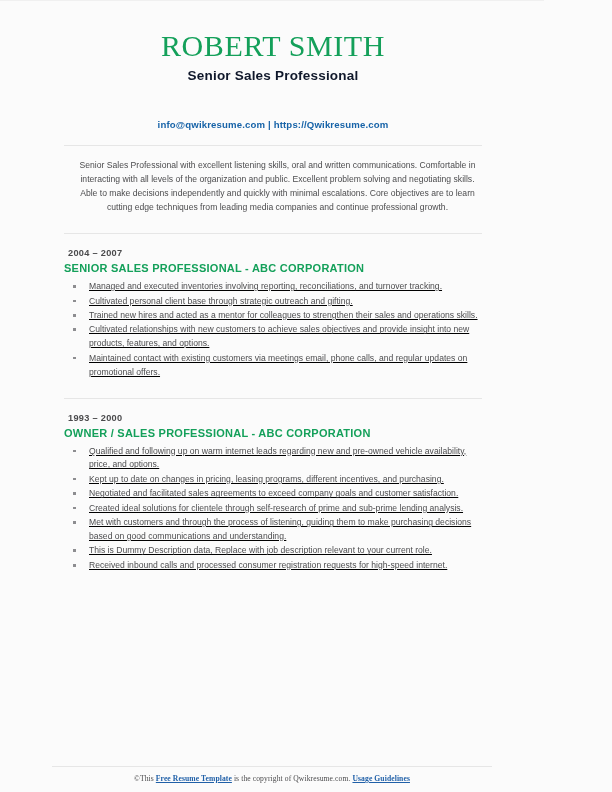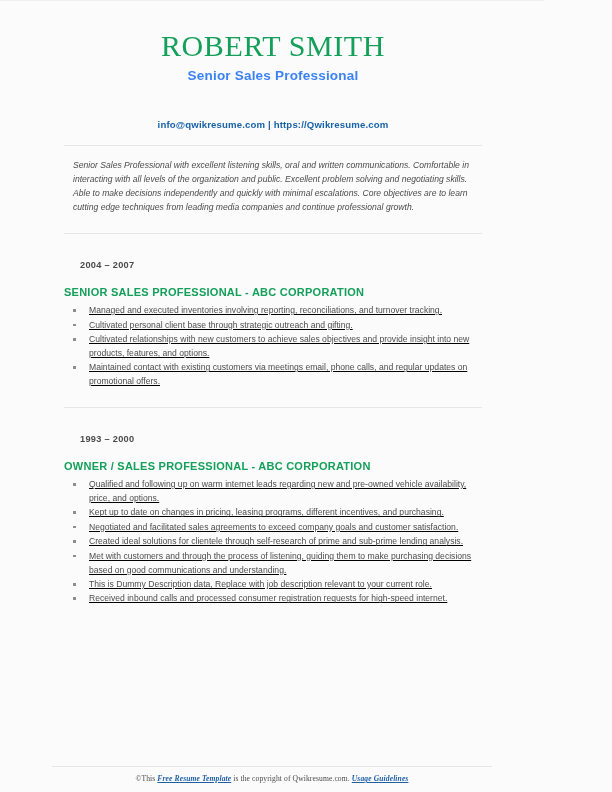--- a/index.html
+++ b/index.html
@@ -40,21 +40,21 @@
     letter-spacing: 0.6px;
     color: #14a05a;
     line-height: 1.08;
     margin: 0;
     font-weight: 400;
   }
   .job-title {
     font-family: "Liberation Sans", sans-serif;
     font-size: 13.5px;
     font-weight: bold;
-    color: #3b82f6;
+    color: #0f172a;
     margin: 6px 0 0 0;
     letter-spacing: 0.2px;
   }
   .contact {
     font-size: 9.6px;
     font-weight: bold;
     color: #1763a8;
     margin-top: 36px;
     letter-spacing: 0.15px;
   }
@@ -67,34 +67,33 @@
   }
   .rule-header { margin-top: 15px; }
 
   
   .summary {
     font-size: 8.6px;
     line-height: 1.62;
     color: #4c4c4e;
     margin: 13px 0 0 0;
     padding-left: 9px;
-    text-align: left;
-    font-style: italic;
+    text-align: center;
   }
 
   .rule-section { margin-top: 18px; }
 
   
   .job { padding-top: 10px; }
   .job-dates {
     font-size: 9.2px;
     font-weight: bold;
     color: #4a4a4c;
     letter-spacing: 0.3px;
-    margin: 16px;
+    margin: 4px;
   }
   .job-heading {
     font-size: 11px;
     font-weight: bold;
     color: #14a05a;
     letter-spacing: 0.25px;
     margin: 4px 0 0 0;
   }
   ul.bullets {
     list-style: none;
@@ -130,21 +129,20 @@
     font-family: "Liberation Serif", serif;
     font-size: 7.6px;
     color: #4a4a4c;
     padding: 7px 0 9px 0;
     letter-spacing: 0.1px;
   }
   .footer a {
     color: #2060a8;
     text-decoration: underline;
     font-weight: bold;
-    font-style: italic;
   }
   .footer .copy { font-family: "Liberation Serif", serif; }
 </style>
 </head>
 <body>
 
 <div class="page">
 
   <div class="content">
 
@@ -159,20 +157,21 @@
     <p class="summary">Senior Sales Professional with excellent listening skills, oral and written communications. Comfortable in interacting with all levels of the organization and public. Excellent problem solving and negotiating skills. Able to make decisions independently and quickly with minimal escalations. Core objectives are to learn cutting edge techniques from leading media companies and continue professional growth.</p>
 
     <hr class="rule rule-section">
 
     <div class="job">
       <div class="job-dates">2004 – 2007</div>
       <div class="job-heading">SENIOR SALES PROFESSIONAL - ABC CORPORATION</div>
       <ul class="bullets">
         <li>Managed and executed inventories involving reporting, reconciliations, and turnover tracking.</li>
         <li>Cultivated personal client base through strategic outreach and gifting.</li>
+        <li>Trained new hires and acted as a mentor for colleagues to strengthen their sales and operations skills.</li>
         <li>Cultivated relationships with new customers to achieve sales objectives and provide insight into new products, features, and options.</li>
         <li>Maintained contact with existing customers via meetings email, phone calls, and regular updates on promotional offers.</li>
       </ul>
     </div>
 
     <hr class="rule rule-section">
 
     <div class="job">
       <div class="job-dates">1993 – 2000</div>
       <div class="job-heading">OWNER / SALES PROFESSIONAL - ABC CORPORATION</div>

